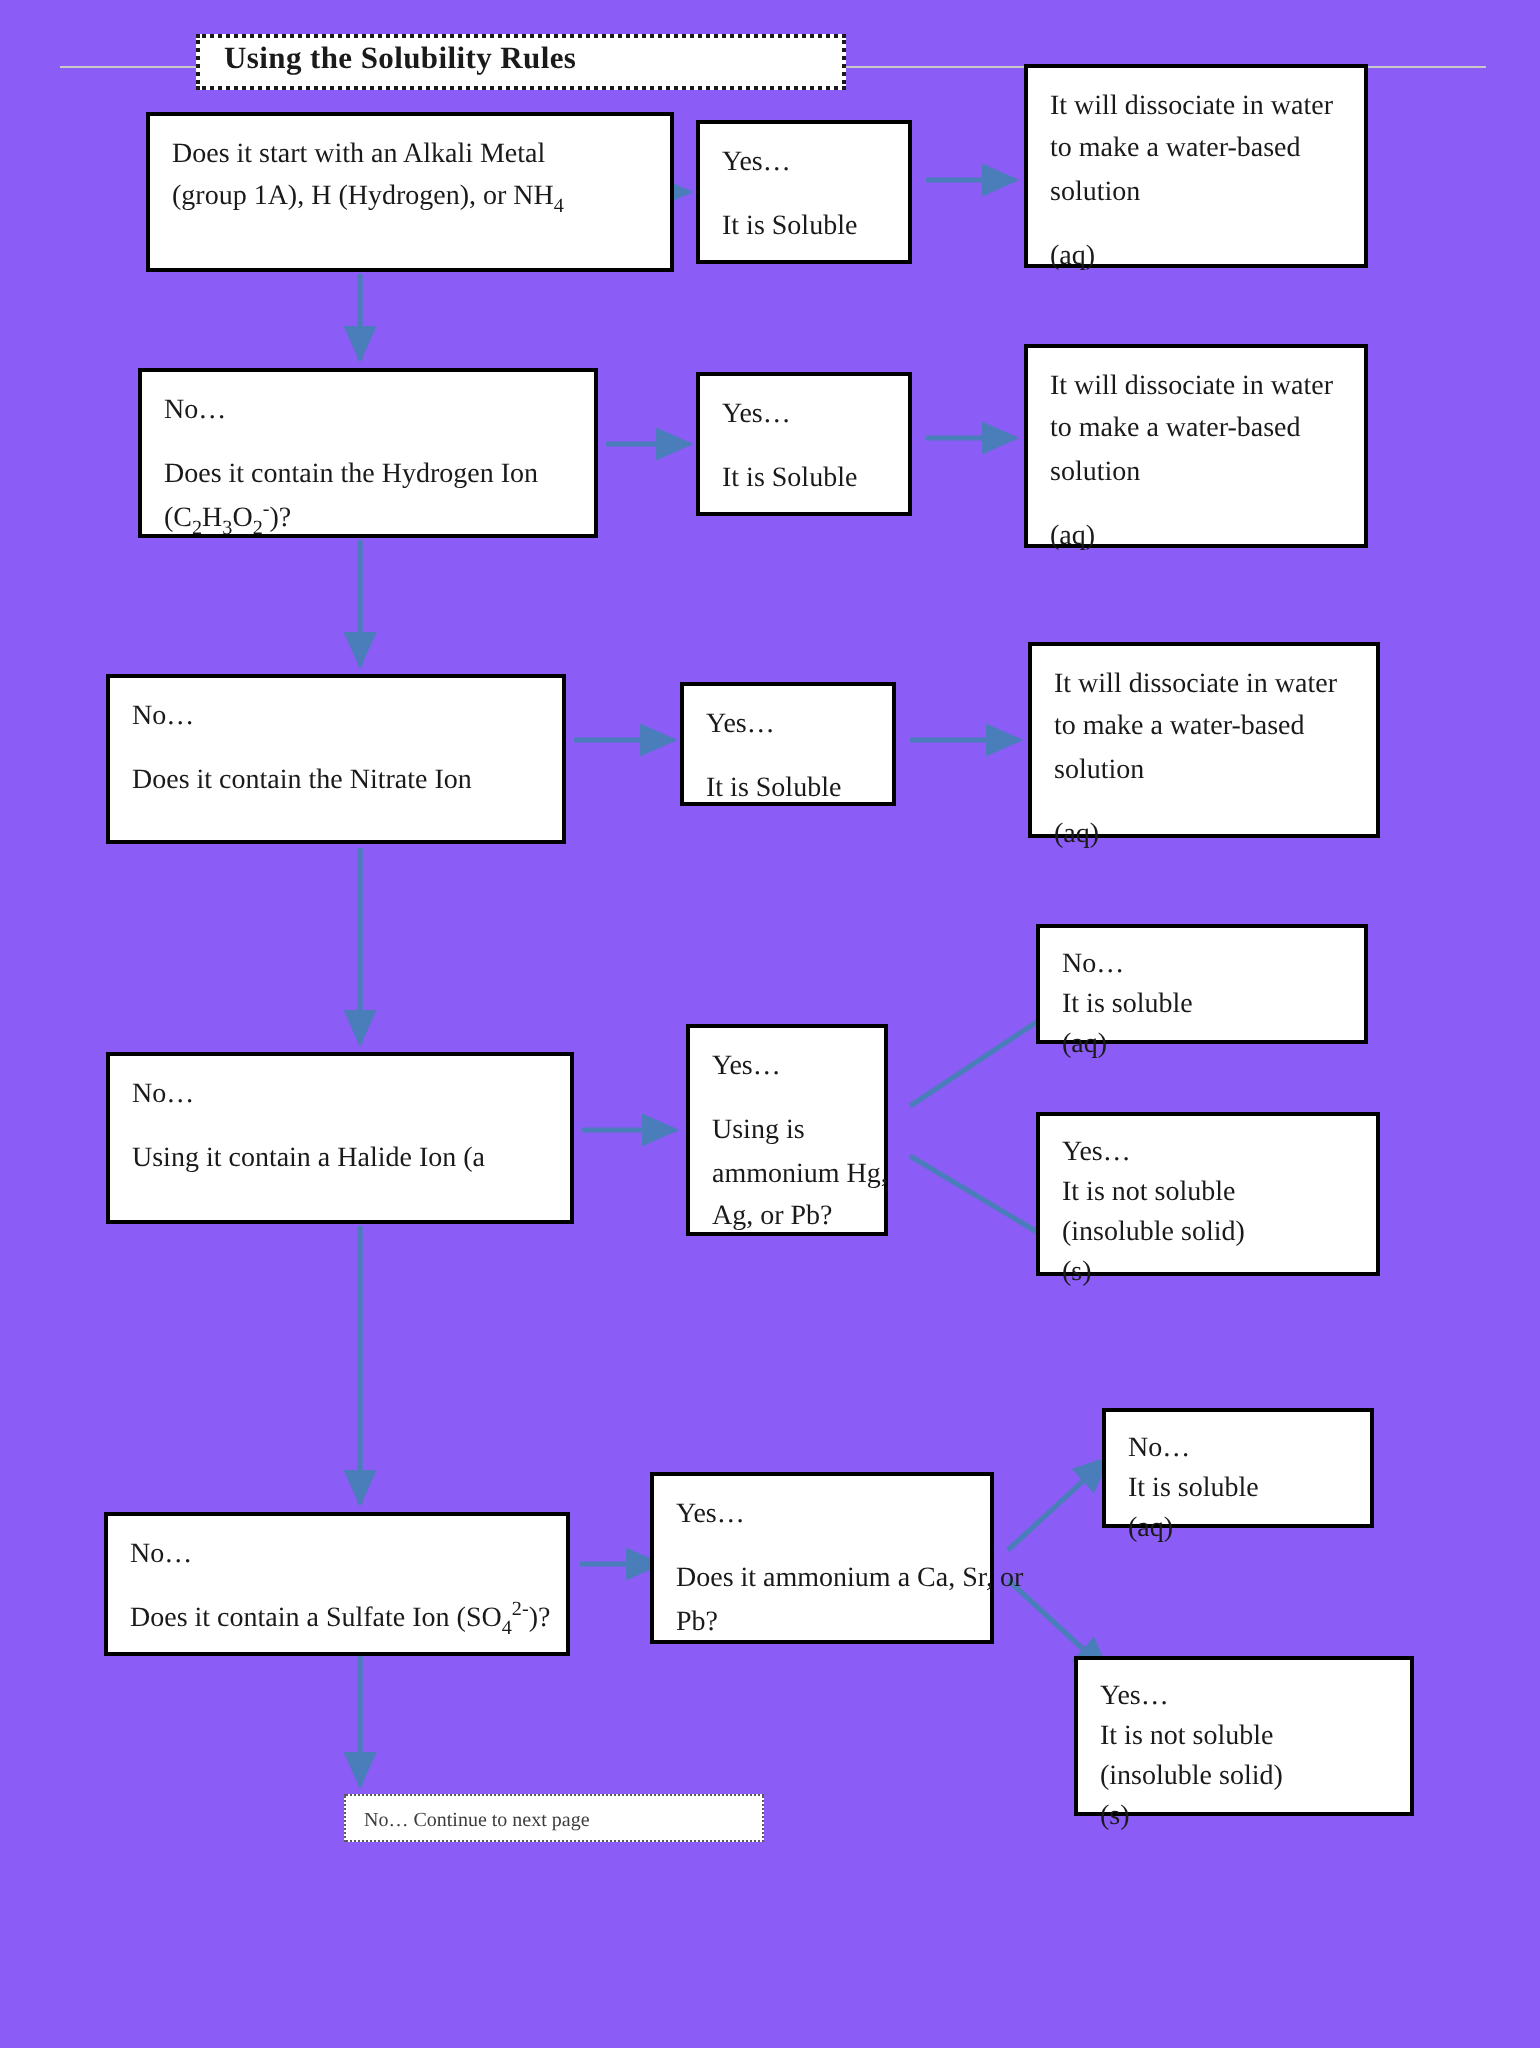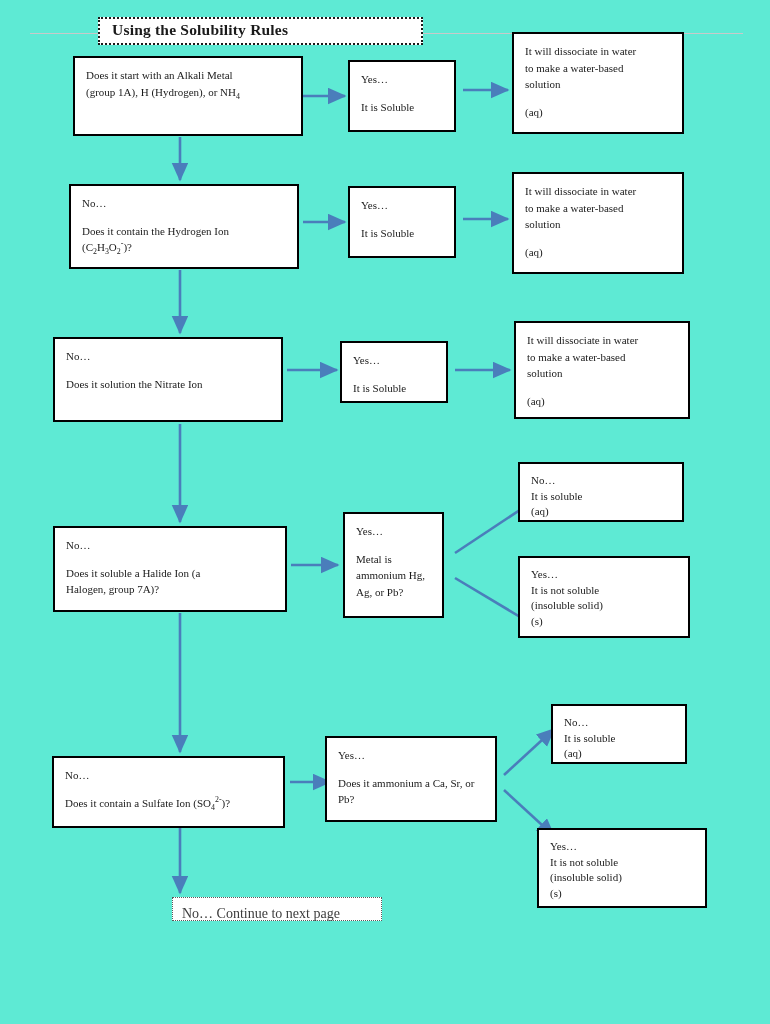--- a/index.html
+++ b/index.html
@@ -5,21 +5,21 @@
 <style>
   html, body {
     margin: 0;
     padding: 0;
     background: #ffffff;
   }
   #page {
     position: relative;
     width: 770px;
     height: 1024px;
-    background: #5eead4;
+    background: #8b5cf6;
     overflow: hidden;
     font-family: "Liberation Serif", "DejaVu Serif", serif;
     color: #1a1a1a;
   }
 
   
   .header-rule {
     position: absolute;
     height: 1px;
     background: #c9c9c9;
@@ -49,34 +49,34 @@
     white-space: nowrap;
   }
 
   
   .node {
     position: absolute;
     box-sizing: border-box;
     background: #ffffff;
     border: 2.5px solid #000000;
     padding: 9px 10px 8px 11px;
-    font-size: 11px;
+    font-size: 14px;
     line-height: 1.52;
   }
   .node.thin { border-width: 2px; }
   .node .ln { display: block; white-space: nowrap; }
   .node .gap { display: block; height: 11px; }
 
   .dotted-node {
     position: absolute;
     box-sizing: border-box;
     background: #ffffff;
     border: 1.5px dotted #5a5a5a;
     padding: 6px 9px;
-    font-size: 14px;
+    font-size: 10px;
     color: #3c3c3c;
     line-height: 1.4;
   }
 
   sub, sup {
     font-size: 72%;
     line-height: 0;
   }
 
   
@@ -125,21 +125,21 @@
       <line x1="291" y1="565" x2="338" y2="565"></line>
       <line x1="455" y1="553" x2="547" y2="492"></line>
       <line x1="455" y1="578" x2="547" y2="633"></line>
 
       <line x1="290" y1="782" x2="330" y2="782"></line>
       <line x1="504" y1="775" x2="554" y2="729"></line>
       <line x1="504" y1="790" x2="554" y2="836"></line>
     </g>
   </svg>
 
-  <div class="node" style="left:73px; top:56px; width:230px; height:80px;">
+  <div class="node" style="left:73px; top:56px; width:264px; height:80px;">
     <span class="ln">Does it start with an Alkali Metal</span>
     <span class="ln"><span>(group 1A), H (Hydrogen), or NH</span><sub>4</sub></span>
   </div>
 
   <div class="node" style="left:348px; top:60px; width:108px; height:72px;">
     <span class="ln">Yes…</span>
     <span class="gap"></span>
     <span class="ln">It is Soluble</span>
   </div>
 
@@ -168,48 +168,47 @@
     <span class="ln">It will dissociate in water</span>
     <span class="ln">to make a water-based</span>
     <span class="ln">solution</span>
     <span class="gap"></span>
     <span class="ln">(aq)</span>
   </div>
 
   <div class="node" style="left:53px; top:337px; width:230px; height:85px;">
     <span class="ln">No…</span>
     <span class="gap"></span>
-    <span class="ln">Does it solution the Nitrate Ion</span>
+    <span class="ln">Does it contain the Nitrate Ion</span>
   </div>
 
   <div class="node" style="left:340px; top:341px; width:108px; height:62px;">
     <span class="ln">Yes…</span>
     <span class="gap"></span>
     <span class="ln">It is Soluble</span>
   </div>
 
   <div class="node thin" style="left:514px; top:321px; width:176px; height:98px;">
     <span class="ln">It will dissociate in water</span>
     <span class="ln">to make a water-based</span>
     <span class="ln">solution</span>
     <span class="gap"></span>
     <span class="ln">(aq)</span>
   </div>
 
   <div class="node" style="left:53px; top:526px; width:234px; height:86px;">
     <span class="ln">No…</span>
     <span class="gap"></span>
-    <span class="ln">Does it soluble a Halide Ion (a</span>
-    <span class="ln">Halogen, group 7A)?</span>
+    <span class="ln">Using it contain a Halide Ion (a</span>
   </div>
 
   <div class="node" style="left:343px; top:512px; width:101px; height:106px;">
     <span class="ln">Yes…</span>
     <span class="gap"></span>
-    <span class="ln">Metal is</span>
+    <span class="ln">Using is</span>
     <span class="ln">ammonium Hg,</span>
     <span class="ln">Ag, or Pb?</span>
   </div>
 
   <div class="node" style="left:518px; top:462px; width:166px; height:60px; line-height:1.42;">
     <span class="ln">No…</span>
     <span class="ln">It is soluble</span>
     <span class="ln">(aq)</span>
   </div>
 

